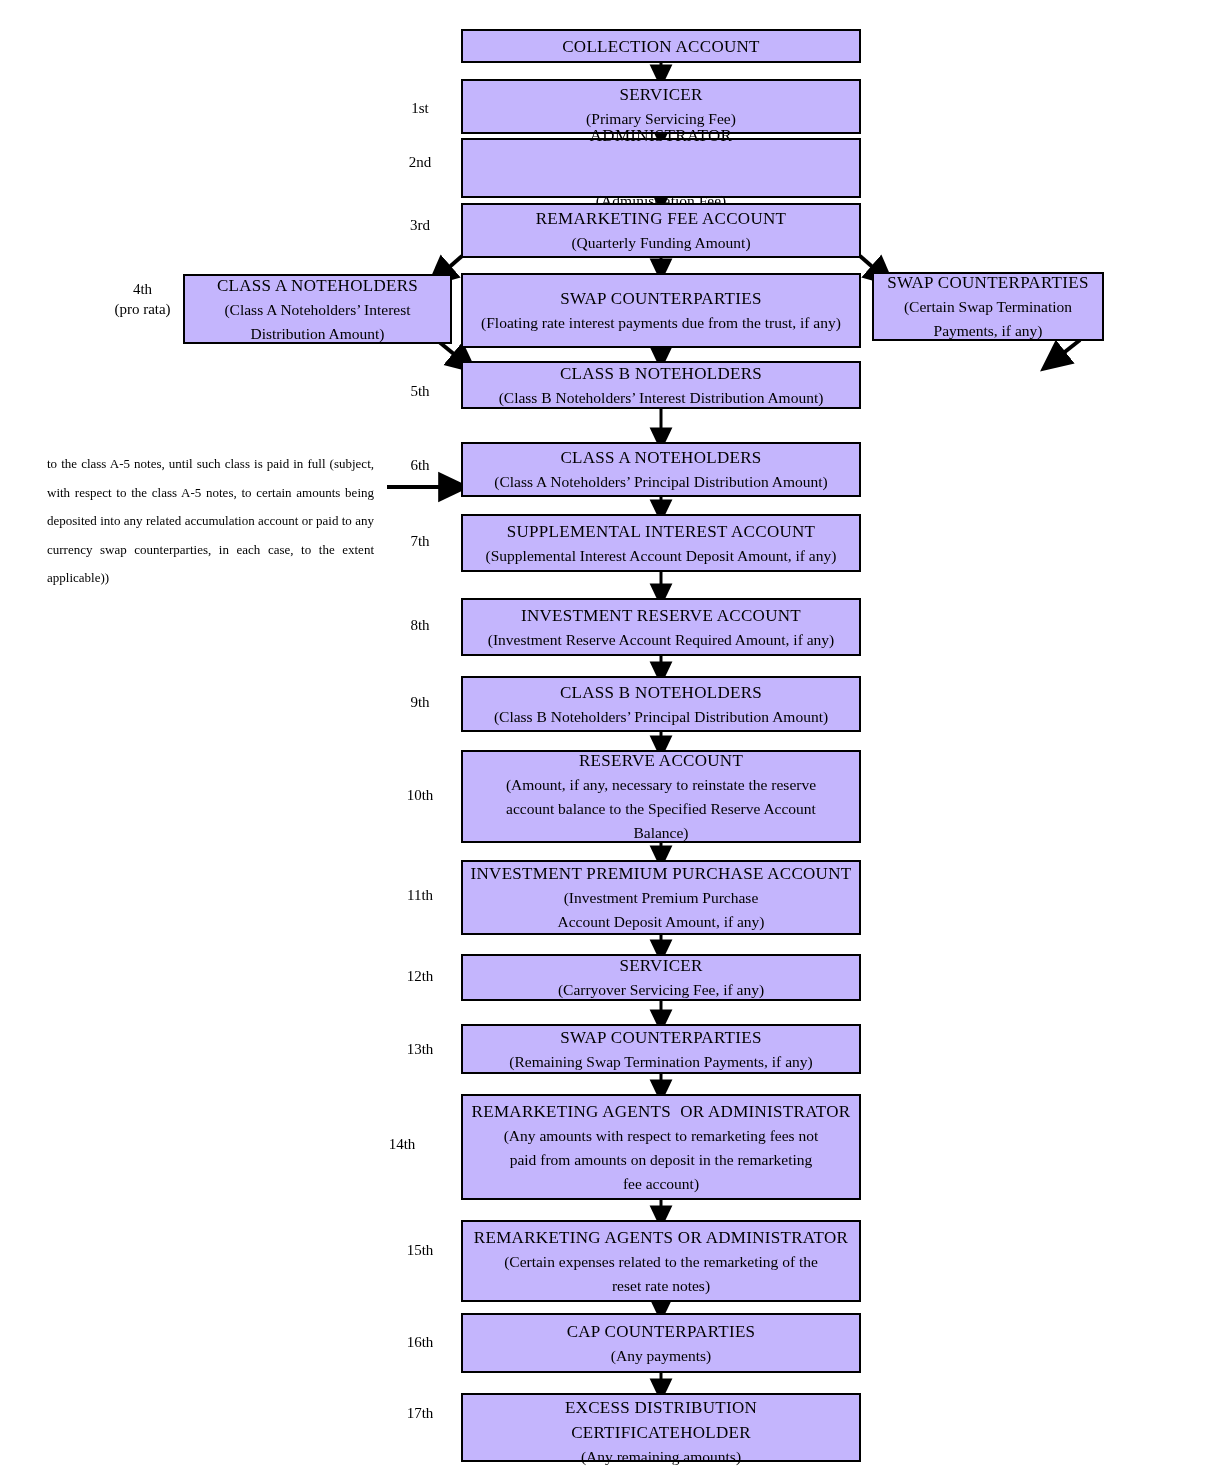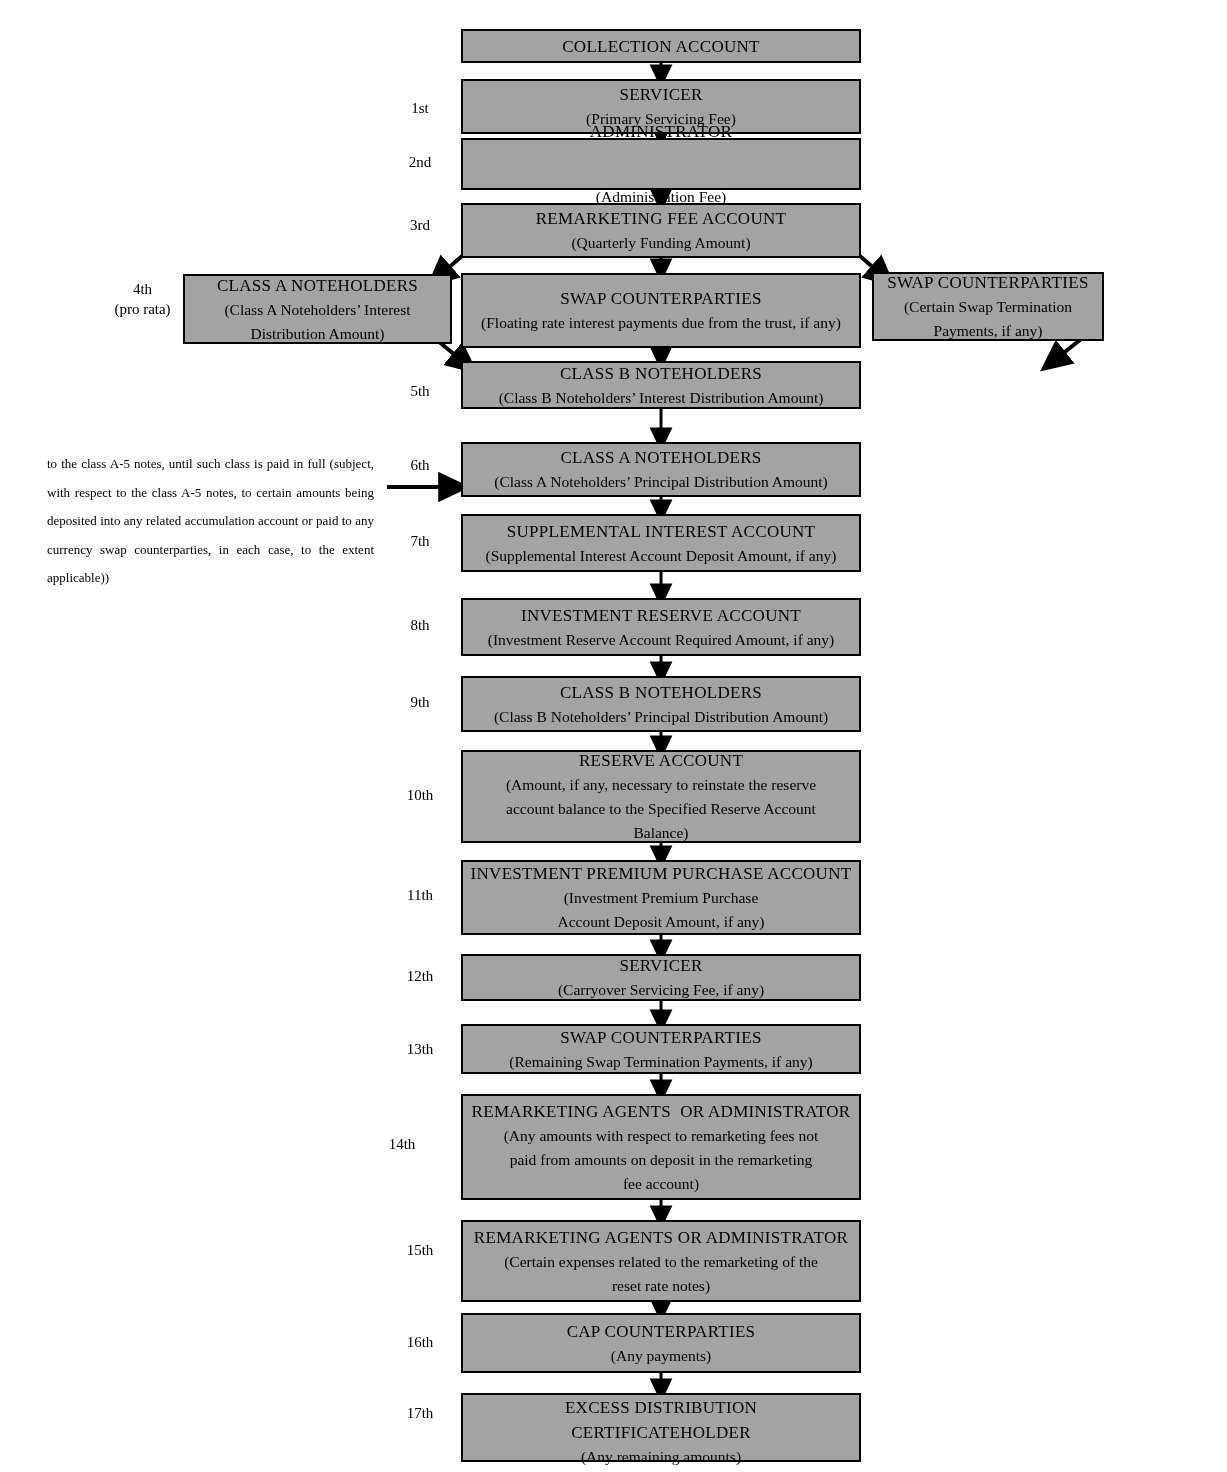--- a/index.html
+++ b/index.html
@@ -15,21 +15,21 @@
     position: relative;
     width: 1227px;
     height: 1472px;
     overflow: hidden;
     background: #ffffff;
   }
   .box {
     position: absolute;
     box-sizing: border-box;
     border: 2px solid #000000;
-    background: #a3a3a3;
+    background: #c4b5fd;
     display: flex;
     flex-direction: column;
     align-items: center;
     justify-content: center;
     text-align: center;
     z-index: 3;
   }
   .box .t1 {
     font-size: 17px;
     line-height: 25px;
@@ -139,21 +139,21 @@
 
   <div class="box" style="left:461px; top:29px; width:400px; height:34px;">
     <div class="t1">COLLECTION ACCOUNT</div>
   </div>
 
   <div class="box" style="left:461px; top:79px; width:400px; height:55px;">
     <div class="t1">SERVICER</div>
     <div class="t2">(Primary Servicing Fee)</div>
   </div>
 
-  <div class="box" style="left:461px; top:138px; width:400px; height:52px;gap:41px;">
+  <div class="box" style="left:461px; top:138px; width:400px; height:60px;gap:41px;">
     <div class="t1">ADMINISTRATOR</div>
     <div class="t2">(Administration Fee)</div>
   </div>
 
   <div class="box" style="left:461px; top:203px; width:400px; height:55px;">
     <div class="t1">REMARKETING FEE ACCOUNT</div>
     <div class="t2">(Quarterly Funding Amount)</div>
   </div>
 
   <div class="box" style="left:183px; top:274px; width:269px; height:70px;">

